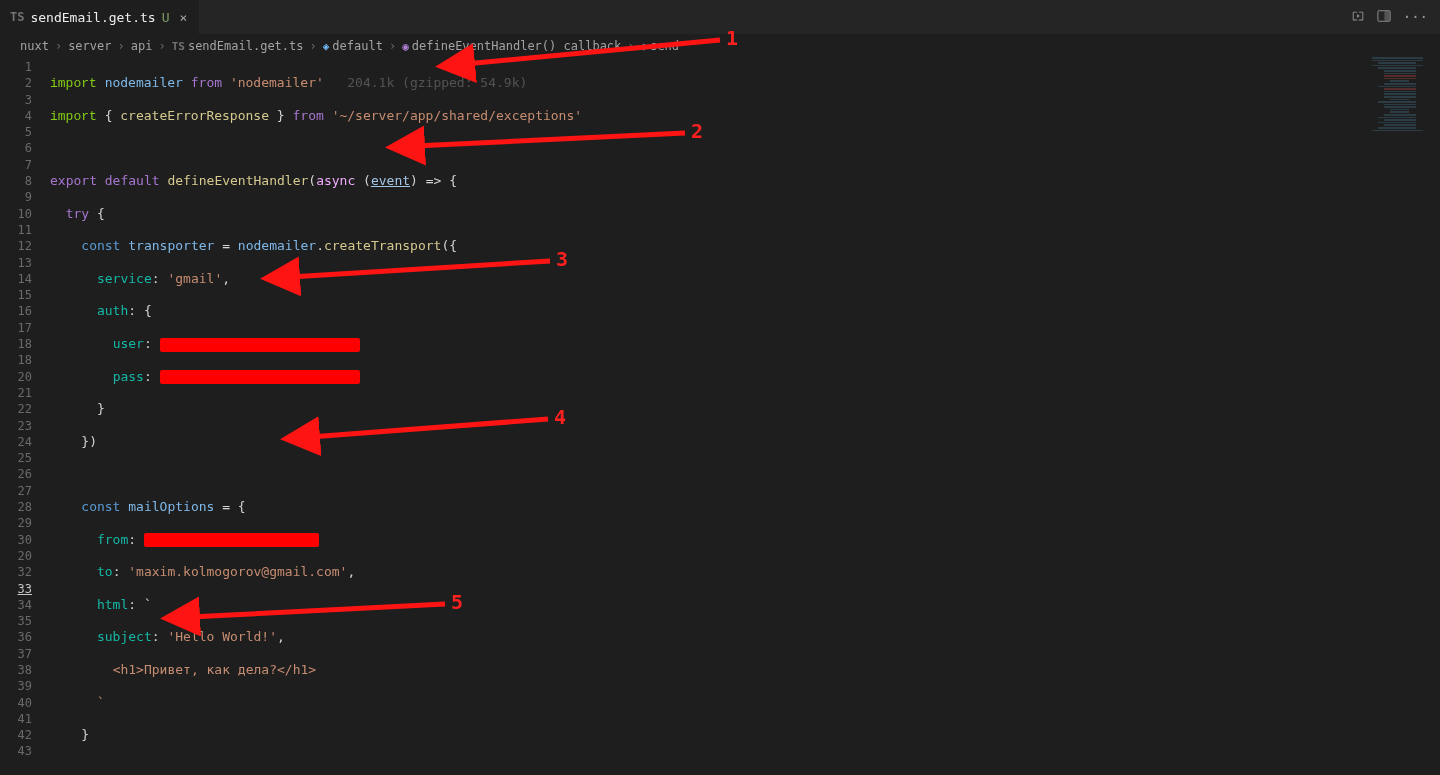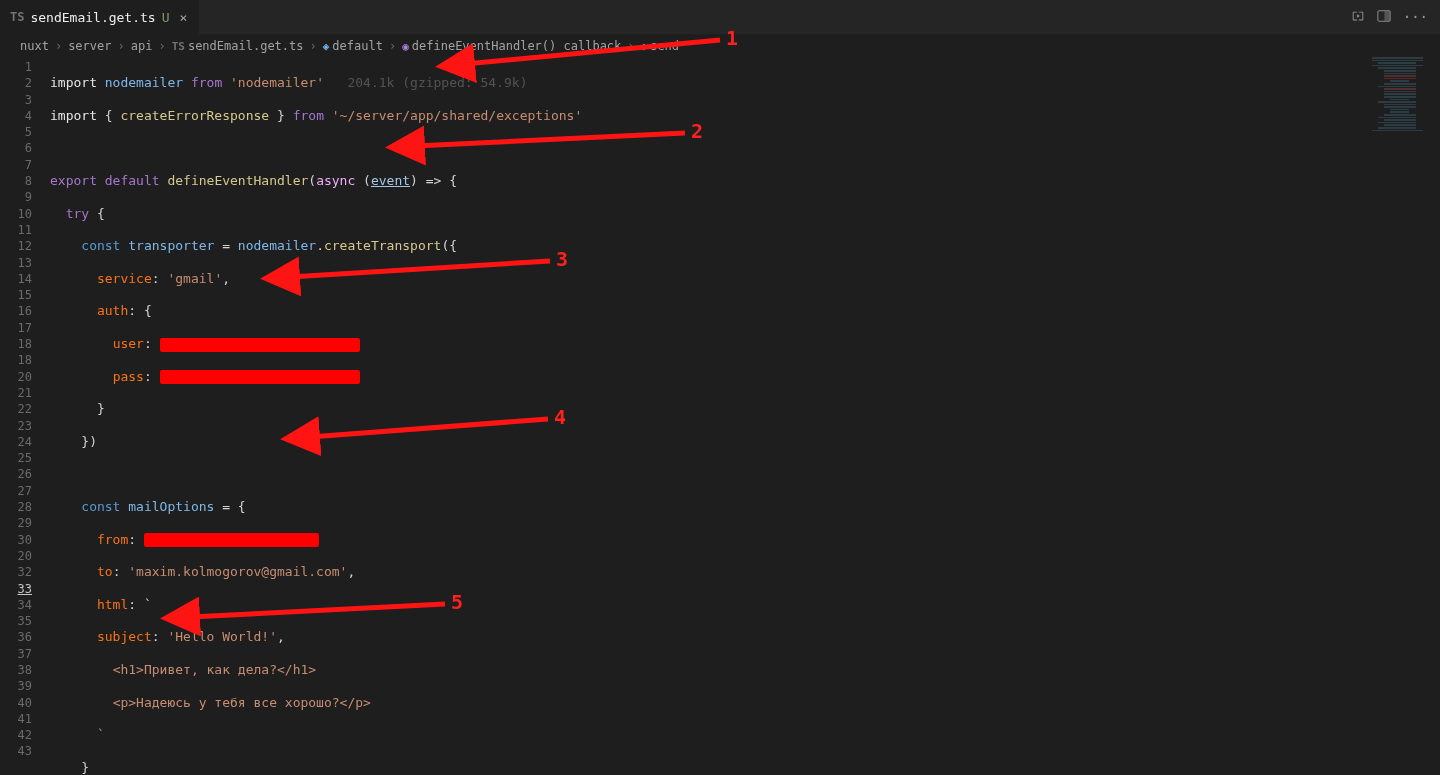--- a/index.html
+++ b/index.html
@@ -82,30 +82,30 @@
 .gutter div { height: 16.3px; padding-right: 18px; font-size: 12px; }
 .gutter .hl { color: #c6c6c6; text-decoration: underline; }
 .code {
   flex: 1;
   padding-top: 2px;
   position: relative;
   white-space: pre;
 }
 .code-line { height: 16.3px; }
 
-.k-import { color: #e5e5e5; }
+.k-import { color: #84cc16; font-family: Liberation Mono, monospace; }
 .k-export { color: #a676ce; margin-top: 28px; }
 .k-from   { color: #a676ce; }
 .k-async  { color: #f0abfc; }
 .k-const  { color: #5a9bd4; }
 .k-try    { color: #a676ce; }
 .tok-var  { color: #7fb8e9; }
 .tok-fn   { color: #d4c98f; }
 .tok-str  { color: #c78d71; }
-.tok-prop { color: #f97316; }
+.tok-prop { color: #14b8a6; }
 .tok-param{ color: #a4c7e6; text-decoration: underline; }
 .tok-pun  { color: #d4d4d4; }
 .tok-hint { color: #a1a1a166; }
 
 .redact {
   display: inline-block;
   vertical-align: middle;
   height: 14px;
   background: #ff0000;
   border-radius: 2px;
@@ -233,21 +233,20 @@
 <div class="code-line">        <span class="tok-prop">pass</span><span class="tok-pun">:</span> <span class="redact" style="width:200px;"></span></div>
 <div class="code-line">      <span class="tok-pun">}</span></div>
 <div class="code-line">    <span class="tok-pun">})</span></div>
 <div class="code-line"></div>
 <div class="code-line">    <span class="k-const">const</span> <span class="tok-var">mailOptions</span> <span class="tok-pun">= {</span></div>
 <div class="code-line">      <span class="tok-prop">from</span><span class="tok-pun">:</span> <span class="redact" style="width:175px;"></span></div>
 <div class="code-line">      <span class="tok-prop">to</span><span class="tok-pun">:</span> <span class="tok-str">'maxim.kolmogorov@gmail.com'</span><span class="tok-pun">,</span></div>
 <div class="code-line">      <span class="tok-prop">html</span><span class="tok-pun">: `</span></div>
 <div class="code-line">      <span class="tok-prop">subject</span><span class="tok-pun">:</span> <span class="tok-str">'Hello World!'</span><span class="tok-pun">,</span></div>
 <div class="code-line">        <span class="tok-str">&lt;h1&gt;Привет, как дела?&lt;/h1&gt;</span></div>
-<div class="code-line">        <span class="tok-str">&lt;p&gt;Надеюсь у тебя все хорошо?&lt;/p&gt;</span></div>
 <div class="code-line">      <span class="tok-str">`</span></div>
 <div class="code-line">    <span class="tok-pun">}</span></div>
 
 
 
 
 
 
 
 

